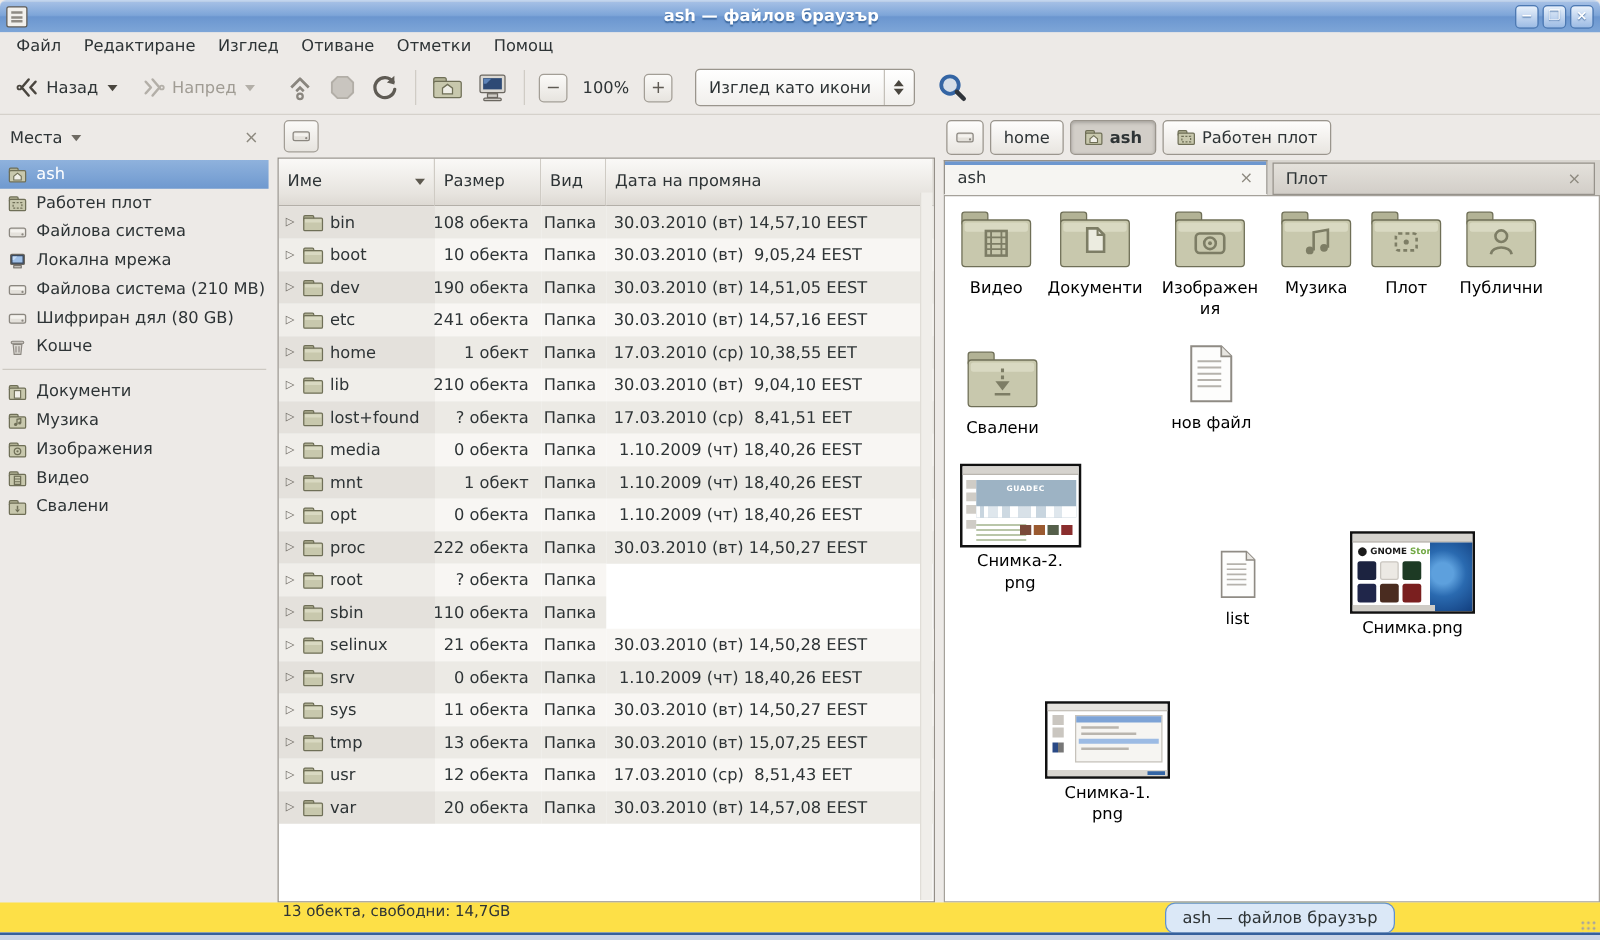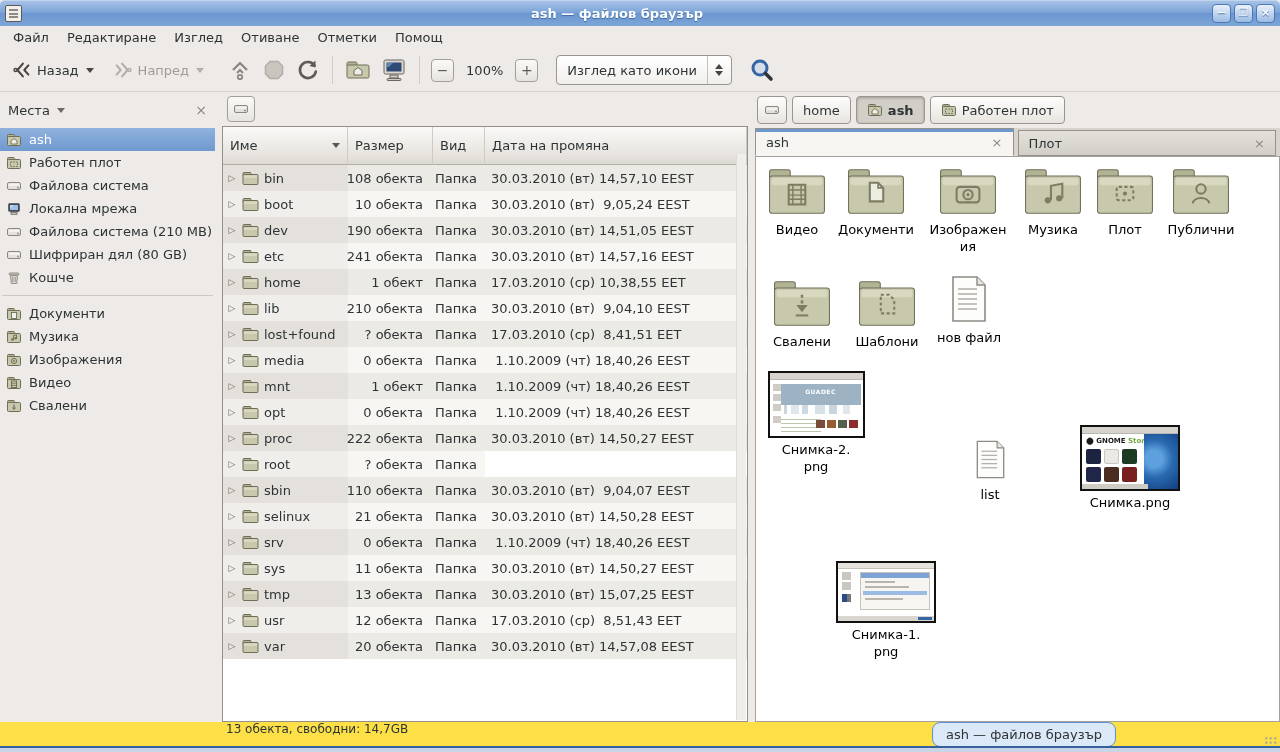--- a/index.html
+++ b/index.html
@@ -532,21 +532,20 @@
             <div class="cell c2">Папка</div>
           </div>
           <div class="tr dark">
             <div class="cell c0"><span class="expander">▷</span><span style="display:flex"><svg width="17" height="15" viewBox="0 0 17 15">
     <rect x="1" y="1.5" width="8" height="4" rx="1" fill="#b2b295" stroke="#6f6f57"></rect>
     <rect x="1" y="3.5" width="15" height="10" rx="1" fill="#c8c8ad" stroke="#6f6f57"></rect>
     <rect x="2" y="4.5" width="13" height="2.5" fill="#d9d9c2"></rect>
                 </svg></span><span>sbin</span></div>
             <div class="cell c1">110 обекта</div>
             <div class="cell c2">Папка</div>
-            <div class="cell c3">30.03.2010 (вт)  9,04,07 EEST</div>
           </div>
           <div class="tr light">
             <div class="cell c0"><span class="expander">▷</span><span style="display:flex"><svg width="17" height="15" viewBox="0 0 17 15">
     <rect x="1" y="1.5" width="8" height="4" rx="1" fill="#b2b295" stroke="#6f6f57"></rect>
     <rect x="1" y="3.5" width="15" height="10" rx="1" fill="#c8c8ad" stroke="#6f6f57"></rect>
     <rect x="2" y="4.5" width="13" height="2.5" fill="#d9d9c2"></rect>
                 </svg></span><span>selinux</span></div>
             <div class="cell c1">21 обекта</div>
             <div class="cell c2">Папка</div>
             <div class="cell c3">30.03.2010 (вт) 14,50,28 EEST</div>
@@ -719,29 +718,20 @@
         <div class="gitem" style="left: 10px; top: 122px; width: 72px;">
           <div><svg width="58" height="48" viewBox="0 0 56 46">
     <rect x="1.5" y="2.5" width="20" height="10" rx="2" fill="#b2b295" stroke="#6f6f57"></rect>
     <rect x="1.5" y="8.5" width="53" height="36" rx="2.5" fill="#c8c8ad" stroke="#6f6f57"></rect>
     <rect x="3.5" y="10.5" width="49" height="7" rx="2" fill="#d9d9c2"></rect>
               <path d="M28 15 v9" stroke="#7d7d65" stroke-width="2.4" stroke-dasharray="3 2.4" fill="none"></path>
               <polygon points="22.5,25 33.5,25 28,32" fill="#7d7d65"></polygon>
               <path d="M22 35 h12" stroke="#7d7d65" stroke-width="2"></path>
             </svg></div>
           <div class="glabel">Свалени</div>
-        </div>
-        <div class="gitem" style="left: 92px; top: 122px; width: 78px;">
-          <div><svg width="58" height="48" viewBox="0 0 56 46">
-    <rect x="1.5" y="2.5" width="20" height="10" rx="2" fill="#b2b295" stroke="#6f6f57"></rect>
-    <rect x="1.5" y="8.5" width="53" height="36" rx="2.5" fill="#c8c8ad" stroke="#6f6f57"></rect>
-    <rect x="3.5" y="10.5" width="49" height="7" rx="2" fill="#d9d9c2"></rect>
-              <path d="M22 15 h8 l5 5 v13 h-13 z" fill="none" stroke="#7d7d65" stroke-width="2" stroke-dasharray="3 2.4"></path>
-            </svg></div>
-          <div class="glabel">Шаблони</div>
         </div>
         <div class="gitem" style="left: 174px; top: 118px; width: 78px;">
           <div><svg width="40" height="48" viewBox="0 0 40 48">
     <path d="M4 2 h24 l8 8 v36 h-32 z" fill="#fdfdfc" stroke="#8f8b84" stroke-width="1.6"></path>
     <path d="M28 2 v8 h8" fill="#e8e6e1" stroke="#8f8b84" stroke-width="1.4"></path>
               <path d="M9 14 H28" stroke="#b5b2ac" stroke-width="1.6"></path>
               <path d="M9 19 H28" stroke="#b5b2ac" stroke-width="1.6"></path>
               <path d="M9 24 H28" stroke="#b5b2ac" stroke-width="1.6"></path>
               <path d="M9 29 H28" stroke="#b5b2ac" stroke-width="1.6"></path>
               <path d="M9 34 H28" stroke="#b5b2ac" stroke-width="1.6"></path>

